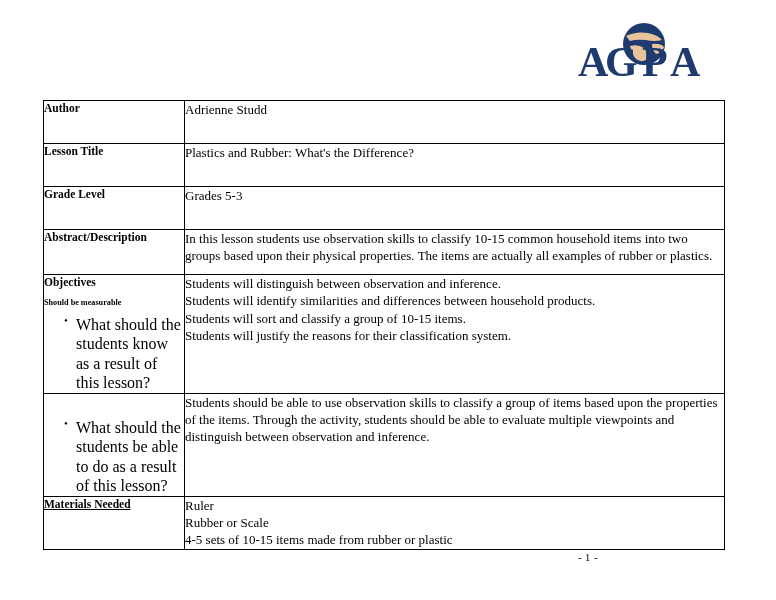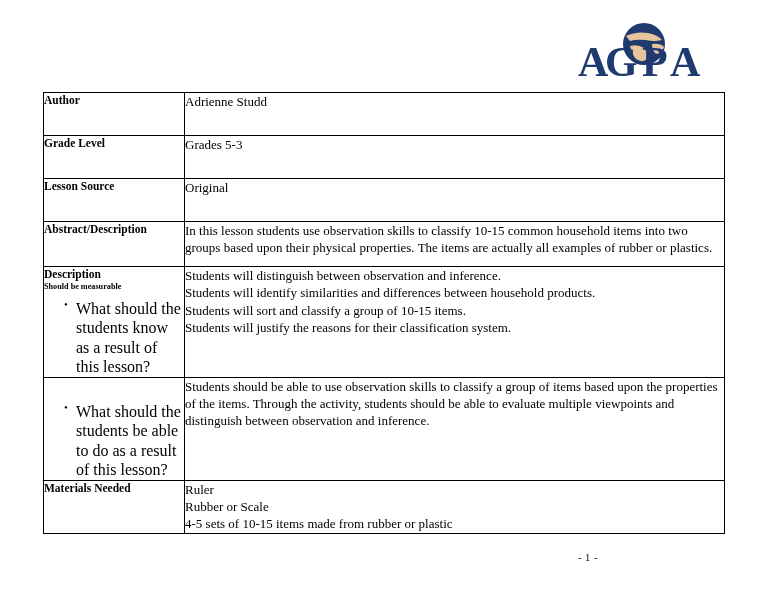--- a/index.html
+++ b/index.html
@@ -23,21 +23,21 @@
     right: 62px;
     width: 140px;
     height: 62px;
   }
   .logo-svg { display: block; width: 140px; height: 62px; }
 
   
   .doc-table {
     position: absolute;
     left: 43px;
-    top: 92px;
+    top: 100px;
     width: 681px;
     border-collapse: collapse;
     table-layout: fixed;
     border-radius: 11px;
   }
   .doc-table td {
     border: 1.6px solid #000000;
     vertical-align: top;
     padding: 0;
   }
@@ -49,21 +49,21 @@
   }
   .label-strong {
     font-weight: bold;
     font-size: 11.5px;
     line-height: 1.25;
   }
   .label-sub {
     font-weight: bold;
     font-size: 8.2px;
     line-height: 1.25;
-    margin-top: 1px;
+    margin-top: 9px;
   }
   .value-cell {
     padding: 6px 6px 6px 7px;
     font-size: 13px;
     line-height: 1.33;
   }
   .value-cell p { margin: 0; }
   .value-lines div { white-space: pre-wrap; }
   .label-abs { padding-top: 18px; }
   .label-mat { padding-top: 18px; }
@@ -126,51 +126,51 @@
 
   <tr>
     <td class="label-cell" style="height:42px;">
       <div class="label-strong">Author</div>
     </td>
     <td class="value-cell">
       <p>Adrienne Studd</p>
     </td>
   </tr>
 
+  <tr>
+    <td class="label-cell" style="height:42px;">
+      <div class="label-strong">Lesson Title</div>
+    </td>
+    <td class="value-cell">
+      <p>Plastics and Rubber: What's the Difference?</p>
+    </td>
+  </tr>
 
   <tr>
     <td class="label-cell" style="height:42px;">
       <div class="label-strong">Grade Level</div>
     </td>
     <td class="value-cell">
       <p>Grades 5-3</p>
     </td>
   </tr>
 
-  <tr>
-    <td class="label-cell" style="height:42px;">
-      <div class="label-strong">Lesson Source</div>
-    </td>
-    <td class="value-cell">
-      <p>Original</p>
-    </td>
-  </tr>
 
   <tr>
     <td class="label-cell label-abs" style="height:44px;">
       <div class="label-strong">Abstract/Description</div>
     </td>
     <td class="value-cell">
       <p>In this lesson students use observation skills to classify 10-15 common household items into two groups based upon their physical properties.  The items are actually all examples of rubber or plastics.</p>
     </td>
   </tr>
 
   <tr>
     <td class="label-cell" style="height:100px;">
-      <div class="label-strong">Description</div>
+      <div class="label-strong">Objectives</div>
       <div class="label-sub">Should be measurable</div>
       <ul class="bullet-list">
         <li>What should the students know as a result of this lesson?</li>
       </ul>
     </td>
     <td class="value-cell">
       <div class="value-lines">
         <div>Students will distinguish between observation and inference.</div>
         <div>Students will identify similarities and differences between household products.</div>
         <div>Students will sort and classify a group of 10-15 items.</div>
@@ -184,21 +184,21 @@
       <ul class="bullet-list bullet-only">
         <li>What should the students be able to do as a result of this lesson?</li>
       </ul>
     </td>
     <td class="value-cell">
       <p>Students should be able to use observation skills to classify a group of items based upon the properties of the items.  Through the activity, students should be able to evaluate multiple viewpoints and distinguish between observation and inference.</p>
     </td>
   </tr>
 
   <tr>
-    <td class="label-cell label-mat" style="height:42px;">
+    <td class="label-cell label-mat" style="height:42px;text-decoration:underline;">
       <div class="label-strong">Materials Needed</div>
     </td>
     <td class="value-cell">
       <div class="value-lines">
         <div>Ruler</div>
         <div>Rubber or Scale</div>
         <div>4-5 sets of 10-15 items made from rubber or plastic</div>
       </div>
     </td>
   </tr>

